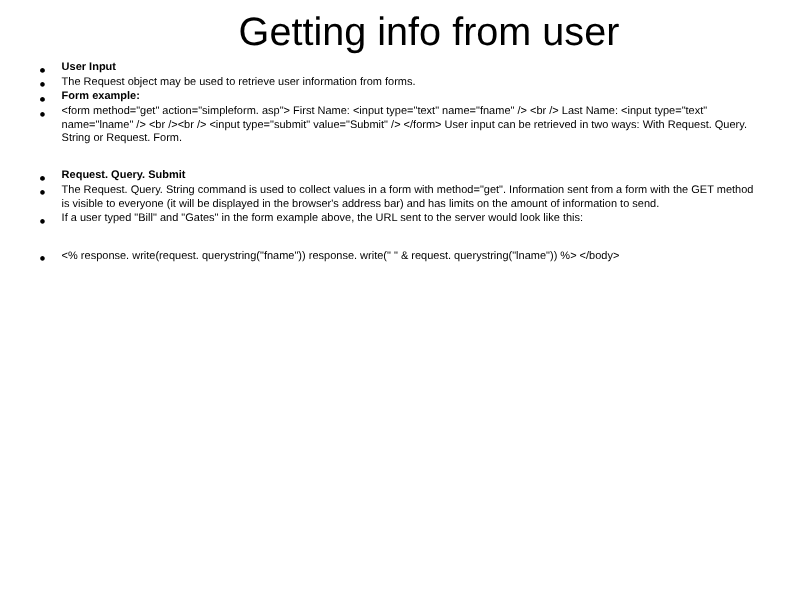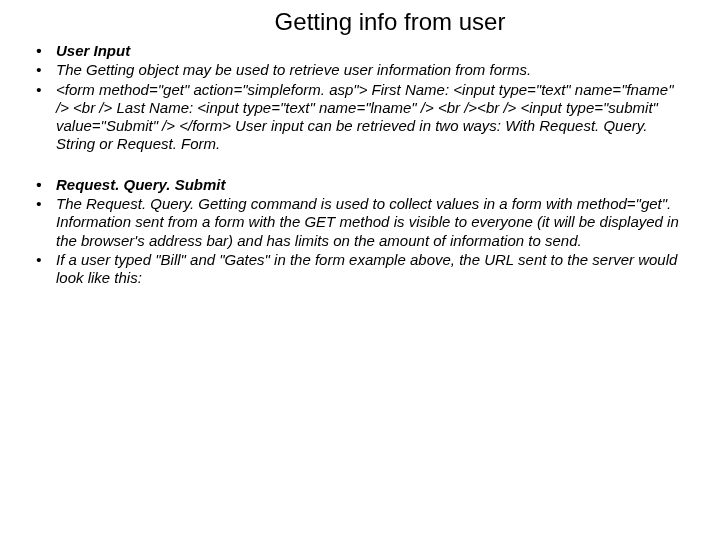--- a/index.html
+++ b/index.html
@@ -6,58 +6,59 @@
   body {
     width: 720px;
     height: 540px;
     background: #ffffff;
     font-family: Arial, Helvetica, sans-serif;
     color: #000000;
     padding: 8px 30px 20px 30px;
     overflow: hidden;
   }
   .title {
-    font-size: 24px;
+    font-size: 36px;
     font-weight: 400;
     text-align: center;
     margin-bottom: 6px;
     margin-left: 60px;
   }
   ul.group {
     list-style: none;
     margin-bottom: 22px;
   }
   ul.group > li {
     position: relative;
     padding-left: 26px;
-    font-size: 15px;
+    font-size: 10px;
     line-height: 1.22;
     margin-bottom: 1px;
-    font-style: italic;
   }
   ul.group > li::before {
     content: "•";
     position: absolute;
     left: 6px;
     top: 0;
     font-size: 15.5px;
   }
   .bold { font-weight: 700; }
 </style>
 </head>
 <body>
 
 <div class="title">Getting info from user</div>
 
 <ul class="group">
   <li class="bold">User Input</li>
-  <li>The Getting object may be used to retrieve user information from forms.</li>
+  <li>The Request object may be used to retrieve user information from forms.</li>
+  <li class="bold">Form example:</li>
   <li>&lt;form method="get" action="simpleform. asp"&gt; First Name: &lt;input type="text" name="fname" /&gt; &lt;br /&gt; Last Name: &lt;input type="text" name="lname" /&gt; &lt;br /&gt;&lt;br /&gt; &lt;input type="submit" value="Submit" /&gt; &lt;/form&gt; User input can be retrieved in two ways: With Request. Query. String or Request. Form.</li>
 </ul>
 
 <ul class="group">
   <li class="bold">Request. Query. Submit</li>
-  <li>The Request. Query. Getting command is used to collect values in a form with method="get". Information sent from a form with the GET method is visible to everyone (it will be displayed in the browser's address bar) and has limits on the amount of information to send.</li>
+  <li>The Request. Query. String command is used to collect values in a form with method="get". Information sent from a form with the GET method is visible to everyone (it will be displayed in the browser's address bar) and has limits on the amount of information to send.</li>
   <li>If a user typed "Bill" and "Gates" in the form example above, the URL sent to the server would look like this:</li>
 </ul>
 
 <ul class="group">
+  <li>&lt;% response. write(request. querystring("fname")) response. write(" " &amp; request. querystring("lname")) %&gt; &lt;/body&gt;</li>
 </ul>
 
 </body></html>

